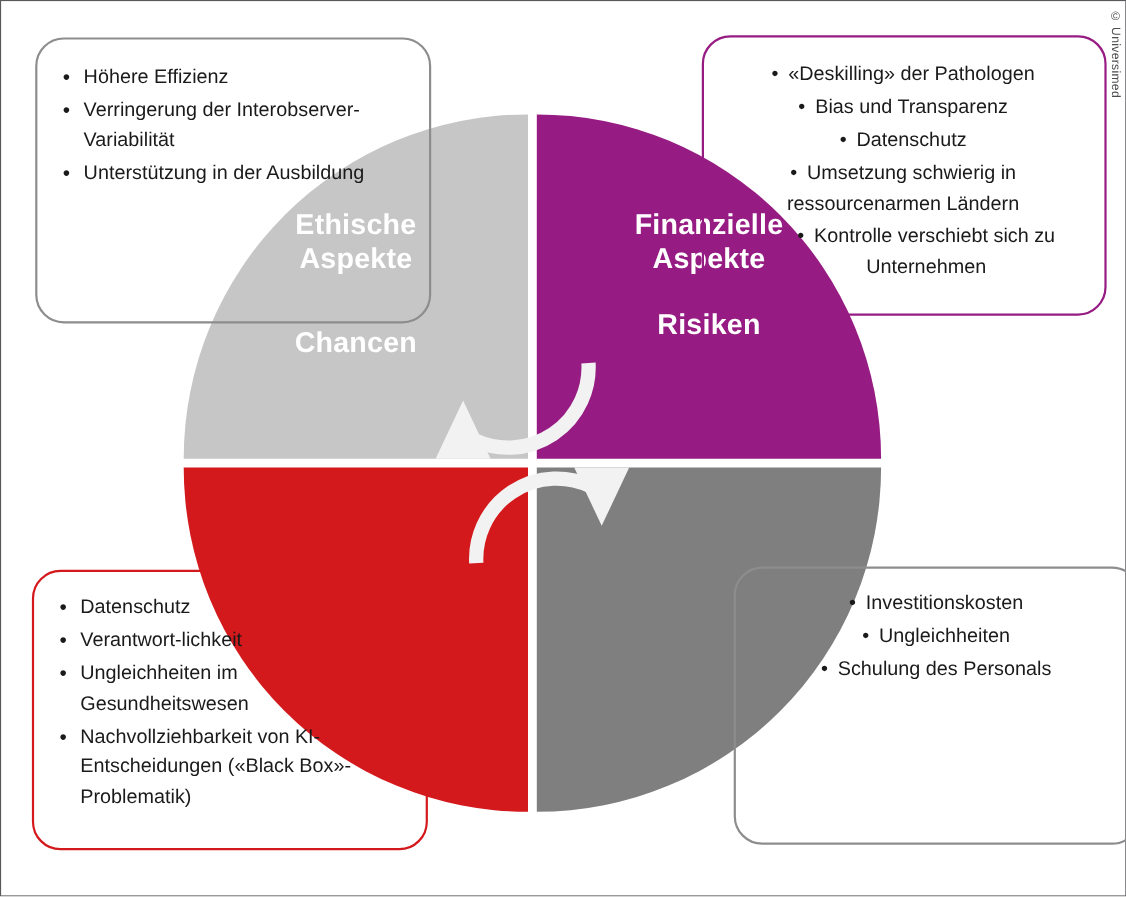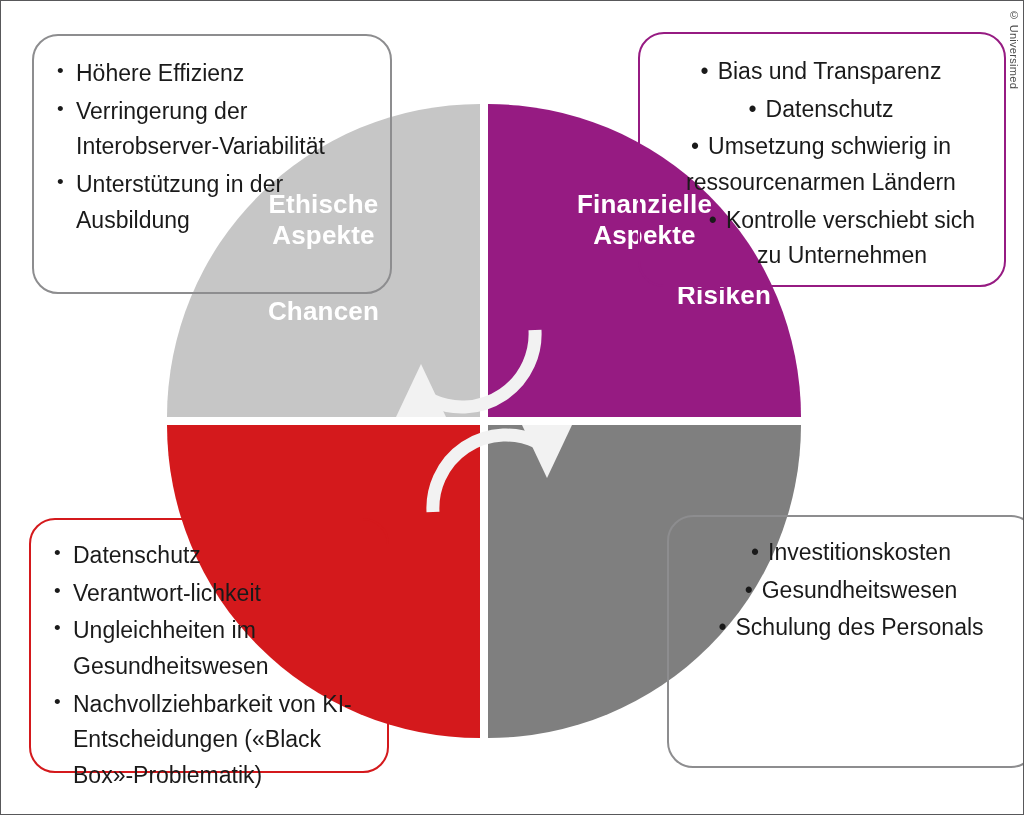--- a/index.html
+++ b/index.html
@@ -54,41 +54,41 @@
     position: absolute;
     color: #ffffff;
     font-weight: bold;
     font-size: 26px;
     line-height: 1.18;
     text-align: center;
     letter-spacing: 0.2px;
     white-space: pre-line;
   }
   .lbl-tl { left: 30px;  top: 192px; width: 253px; }
-  .lbl-tr { right: 30px; top: 176px; width: 253px; text-align: right; }
+  .lbl-tr { right: 30px; top: 176px; width: 253px; }
   .lbl-bl { left: 30px;  top: 85px;  width: 253px; }
   .lbl-br { right: 30px; top: 85px;  width: 253px; }
 
   #center-arrows {
     position: absolute;
     left: 0; top: 0;
     width: 634px;
     height: 634px;
     pointer-events: none;
   }
 
   
   .callout {
     position: absolute;
     box-sizing: border-box;
     background: transparent;
     border-radius: 26px;
     border-width: 2.5px;
     border-style: solid;
-    font-size: 23px;
+    font-size: 18px;
     line-height: 1.55;
     color: #1a1a1a;
   }
   .callout ul {
     list-style: none;
     margin: 0;
     padding: 0;
   }
   .callout li {
     position: relative;
@@ -191,39 +191,40 @@
   <div class="callout" id="box-chancen" style="border-color: rgb(141, 141, 143);">
     <ul class="bullet-left">
       <li>Höhere Effizienz</li>
       <li>Verringerung der Interobserver-Variabilität</li>
       <li>Unterstützung in der Ausbildung</li>
     </ul>
   </div>
 
   <div class="callout" id="box-risiken" style="border-color: rgb(150, 27, 130);">
     <ul class="bullet-center">
+      <li><span class="b">•</span><span>«Deskilling» der Pathologen</span></li>
       <li><span class="b">•</span><span>Bias und Transparenz</span></li>
       <li><span class="b">•</span><span>Datenschutz</span></li>
       <li><span class="b">•</span><span>Umsetzung schwierig in ressourcenarmen Ländern</span></li>
       <li class="sub-indent"><span class="b">•</span><span>Kontrolle verschiebt sich zu Unternehmen</span></li>
     </ul>
   </div>
 
   <div class="callout" id="box-ethische" style="border-color: rgb(212, 25, 28);">
     <ul class="bullet-left">
       <li>Datenschutz</li>
       <li>Verantwort-lichkeit</li>
       <li>Ungleichheiten im Gesundheitswesen</li>
       <li>Nachvollziehbarkeit von KI-Entscheidungen («Black Box»-Problematik)</li>
     </ul>
   </div>
 
   <div class="callout" id="box-finanzielle" style="border-color: rgb(141, 141, 143);">
     <ul class="bullet-center">
       <li><span class="b">•</span><span>Investitionskosten</span></li>
-      <li><span class="b">•</span><span>Gesundheitswesen</span></li>
+      <li><span class="b">•</span><span>Ungleichheiten</span></li>
       <li><span class="b">•</span><span>Schulung des Personals</span></li>
     </ul>
   </div>
 
   <div id="copyright">© Universimed</div>
 
 </div>
 
 </body></html>

